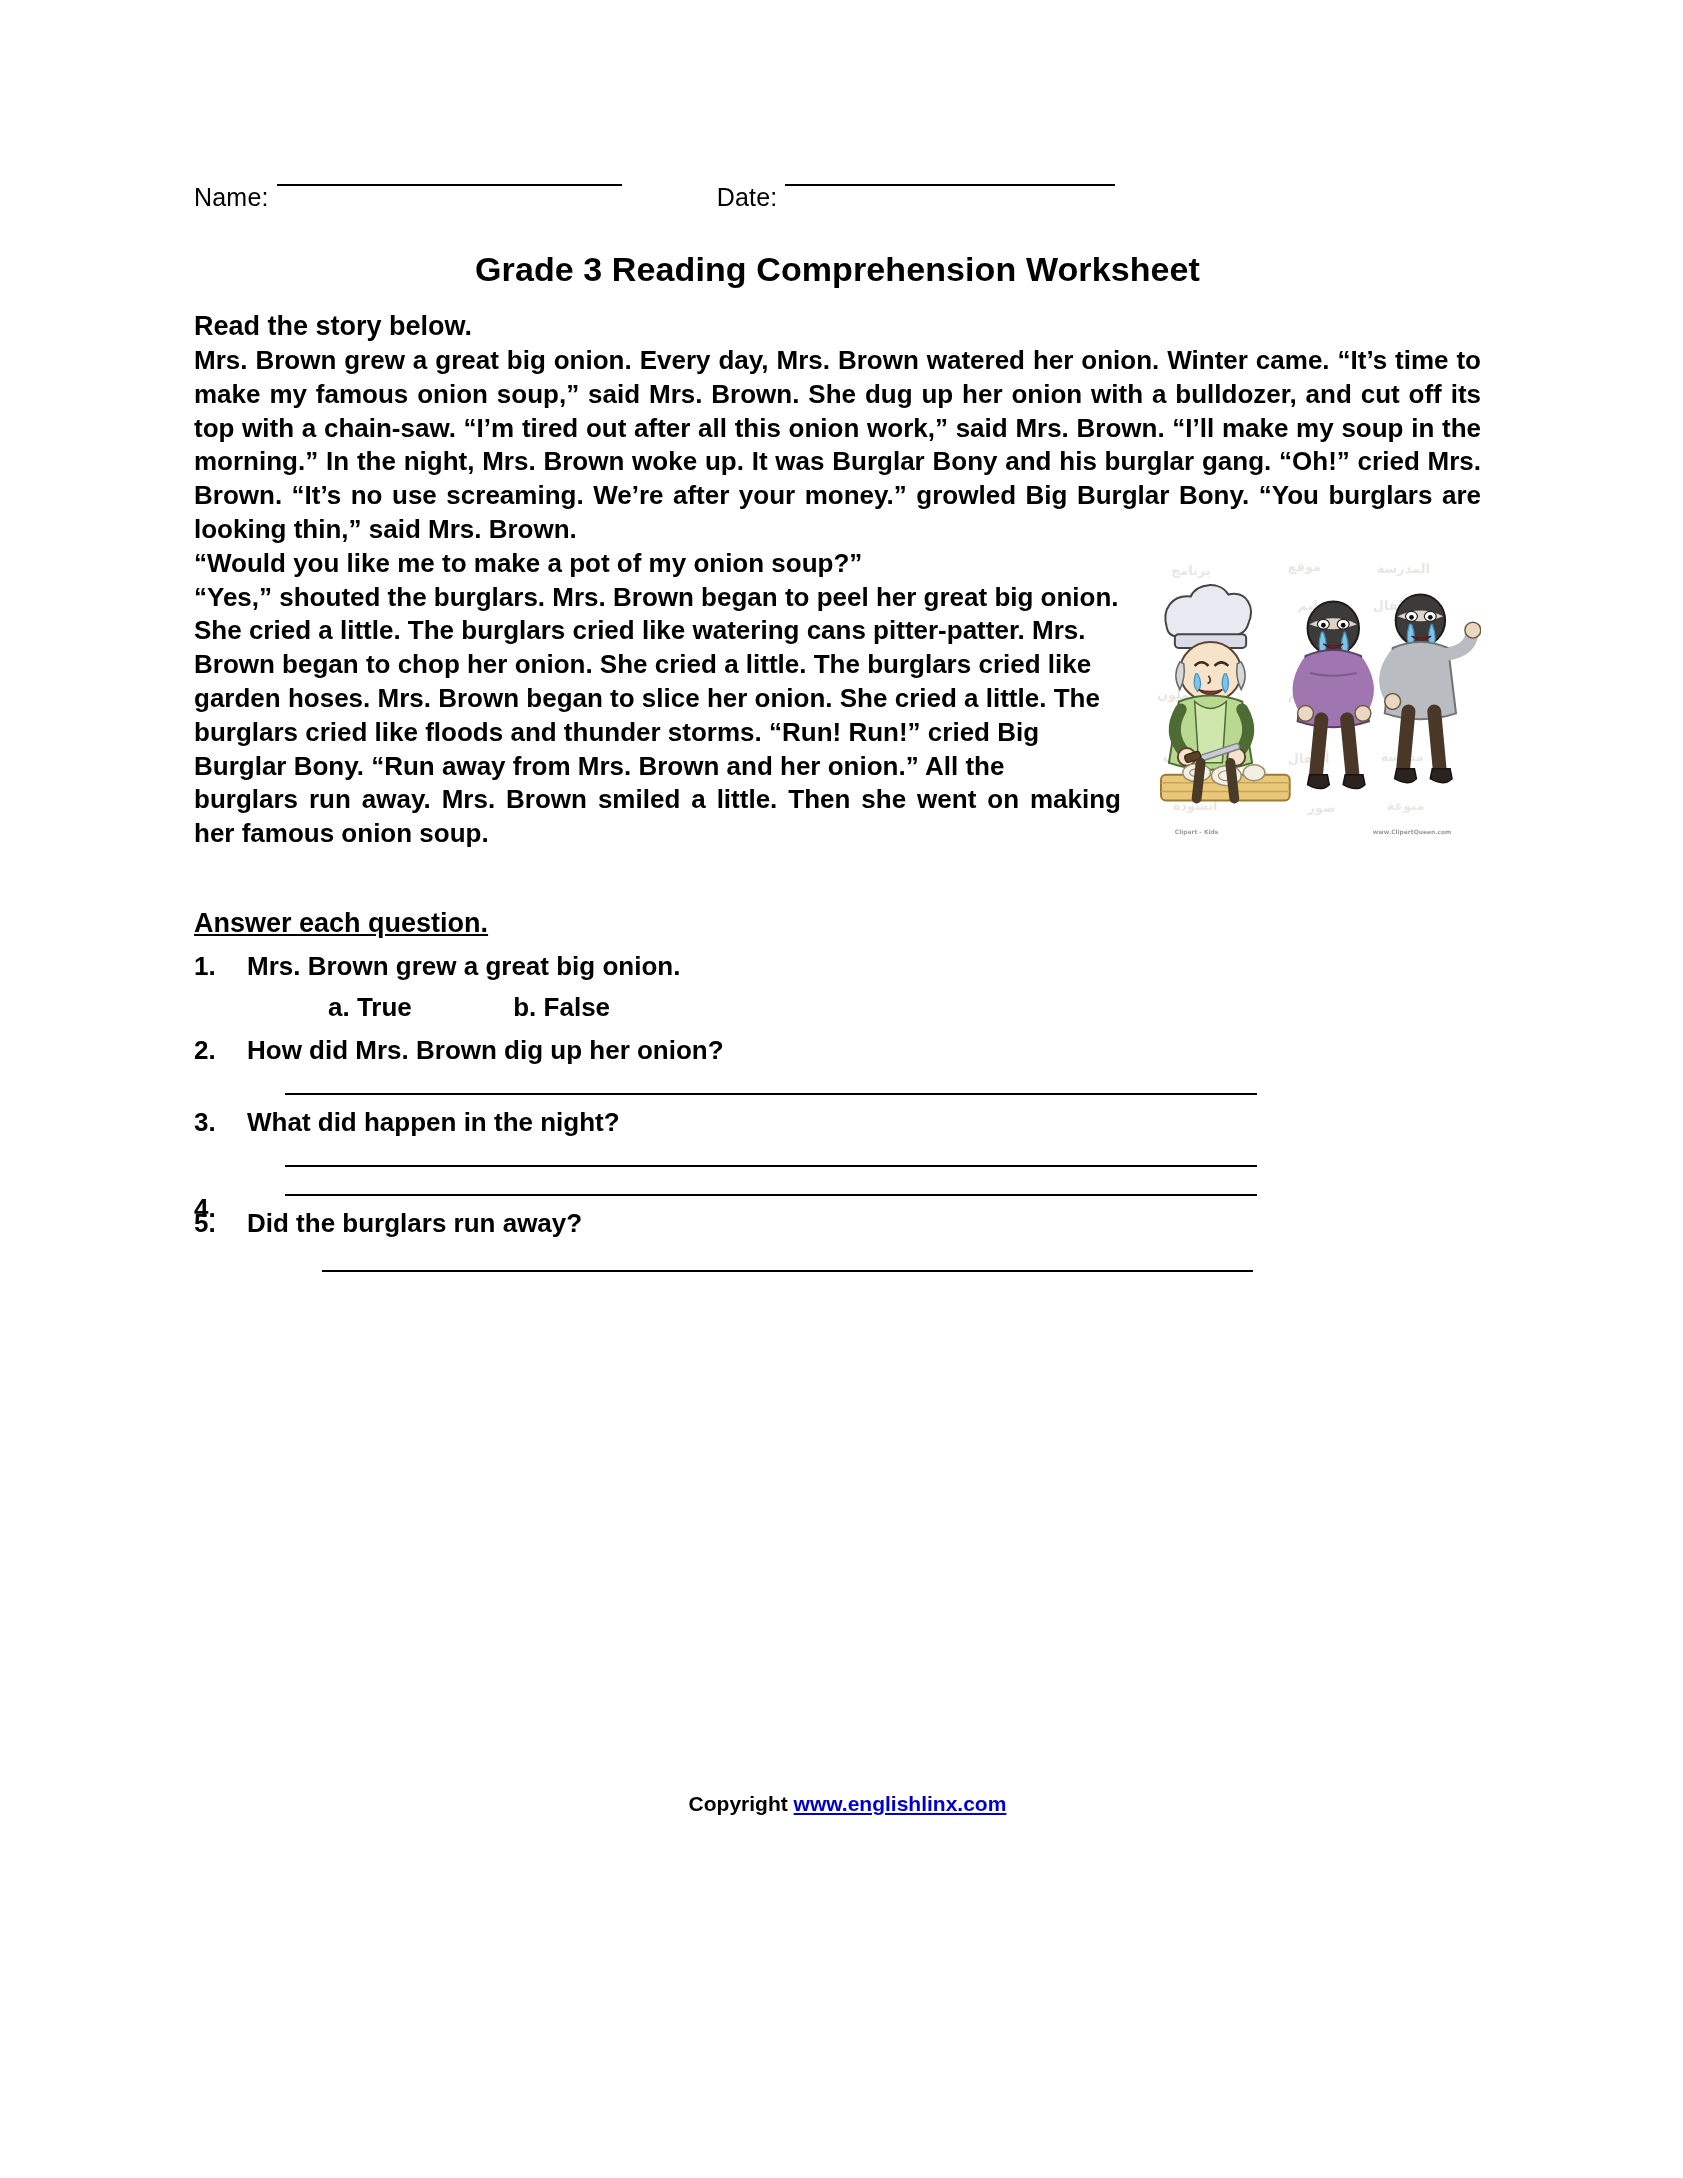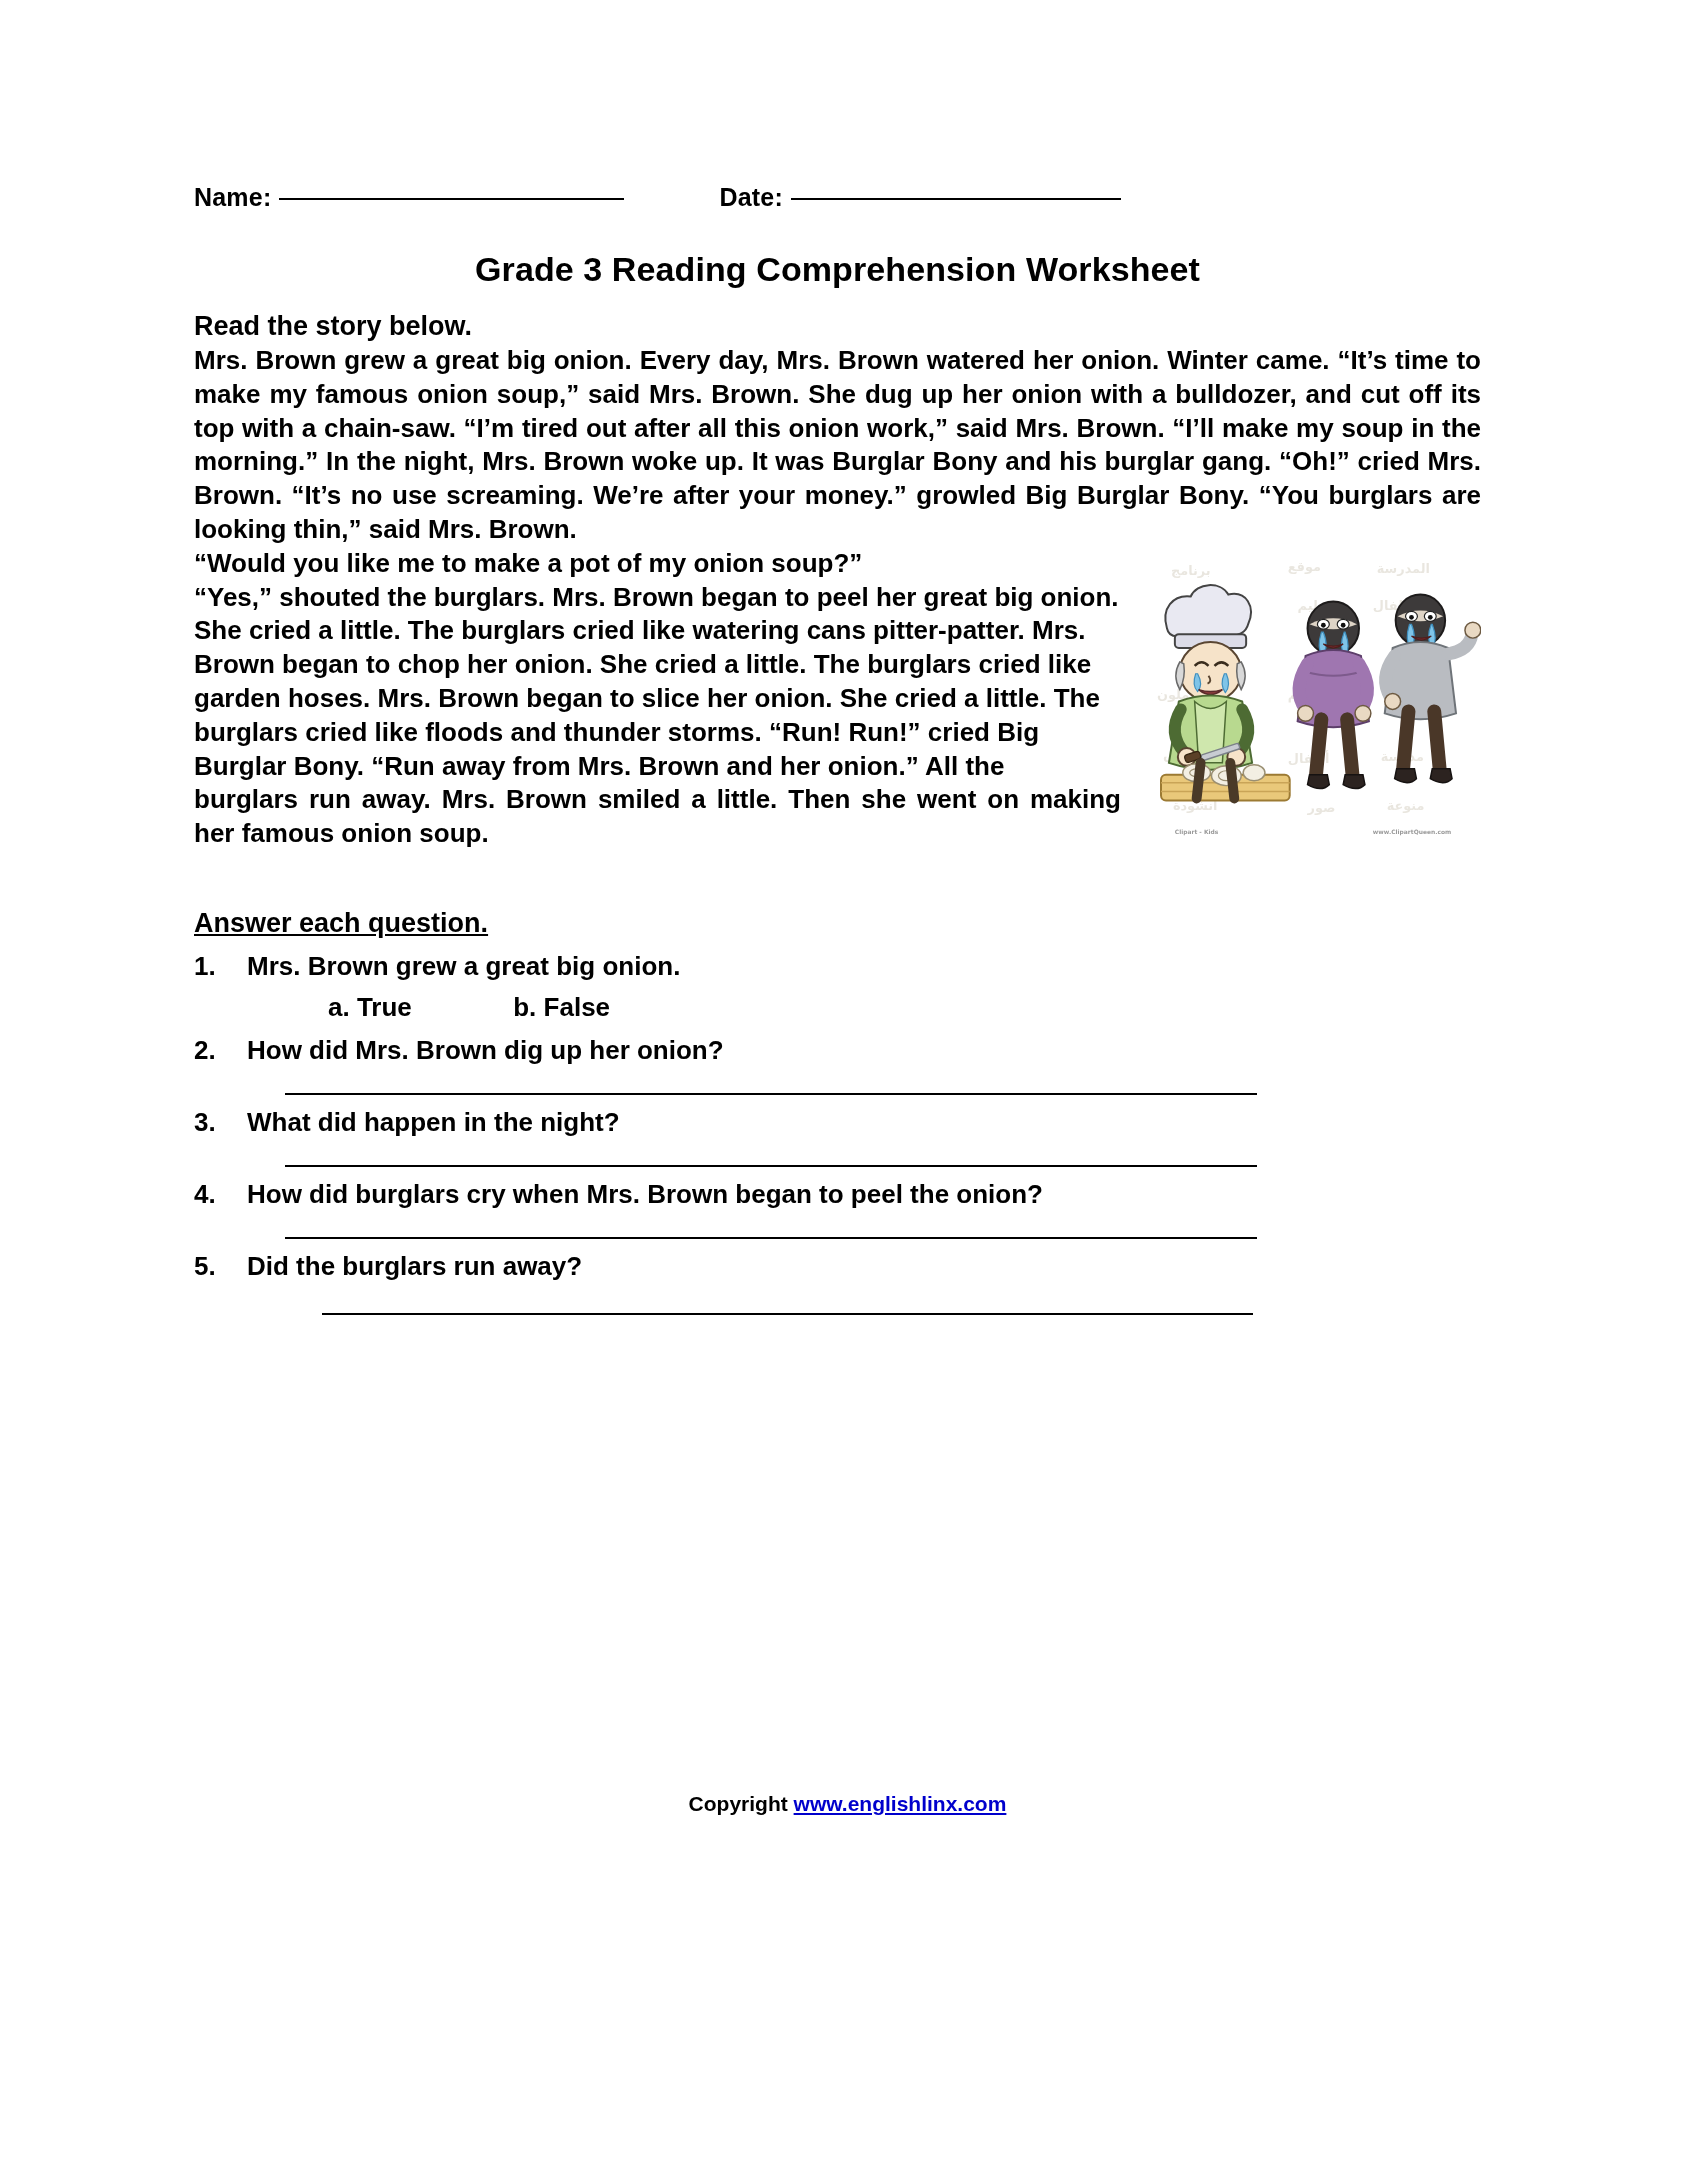--- a/index.html
+++ b/index.html
@@ -25,23 +25,23 @@
   .content {
     position: absolute;
     left: 194px;
     top: 183px;
     width: 1287px;
   }
 
   
   .namedate {
     display: flex;
-    align-items: center;
+    align-items: flex-start;
     font-size: 25px;
-    font-weight: bold;
+    font-weight: normal;
     letter-spacing: 0.2px;
   }
   .nd-label {
     white-space: nowrap;
     padding-bottom: 2px;
   }
   .nd-rule {
     border-bottom: 2.5px solid #000;
     height: 1px;
   }
@@ -319,21 +319,20 @@
       </li>
 
       <li>
         <span class="qnum">3.</span>
         <span>What did happen in the night?</span>
         <div class="ans-line"></div>
       </li>
 
       <li>
         <span class="qnum">4.</span>
-        <span>How did burglars cry when Mrs. Brown began to peel the onion?</span>
         <div class="ans-line"></div>
       </li>
 
       <li>
         <span class="qnum">5.</span>
         <span>Did the burglars run away?</span>
         <div class="ans-line q5"></div>
       </li>
     </ol>
   </div>

